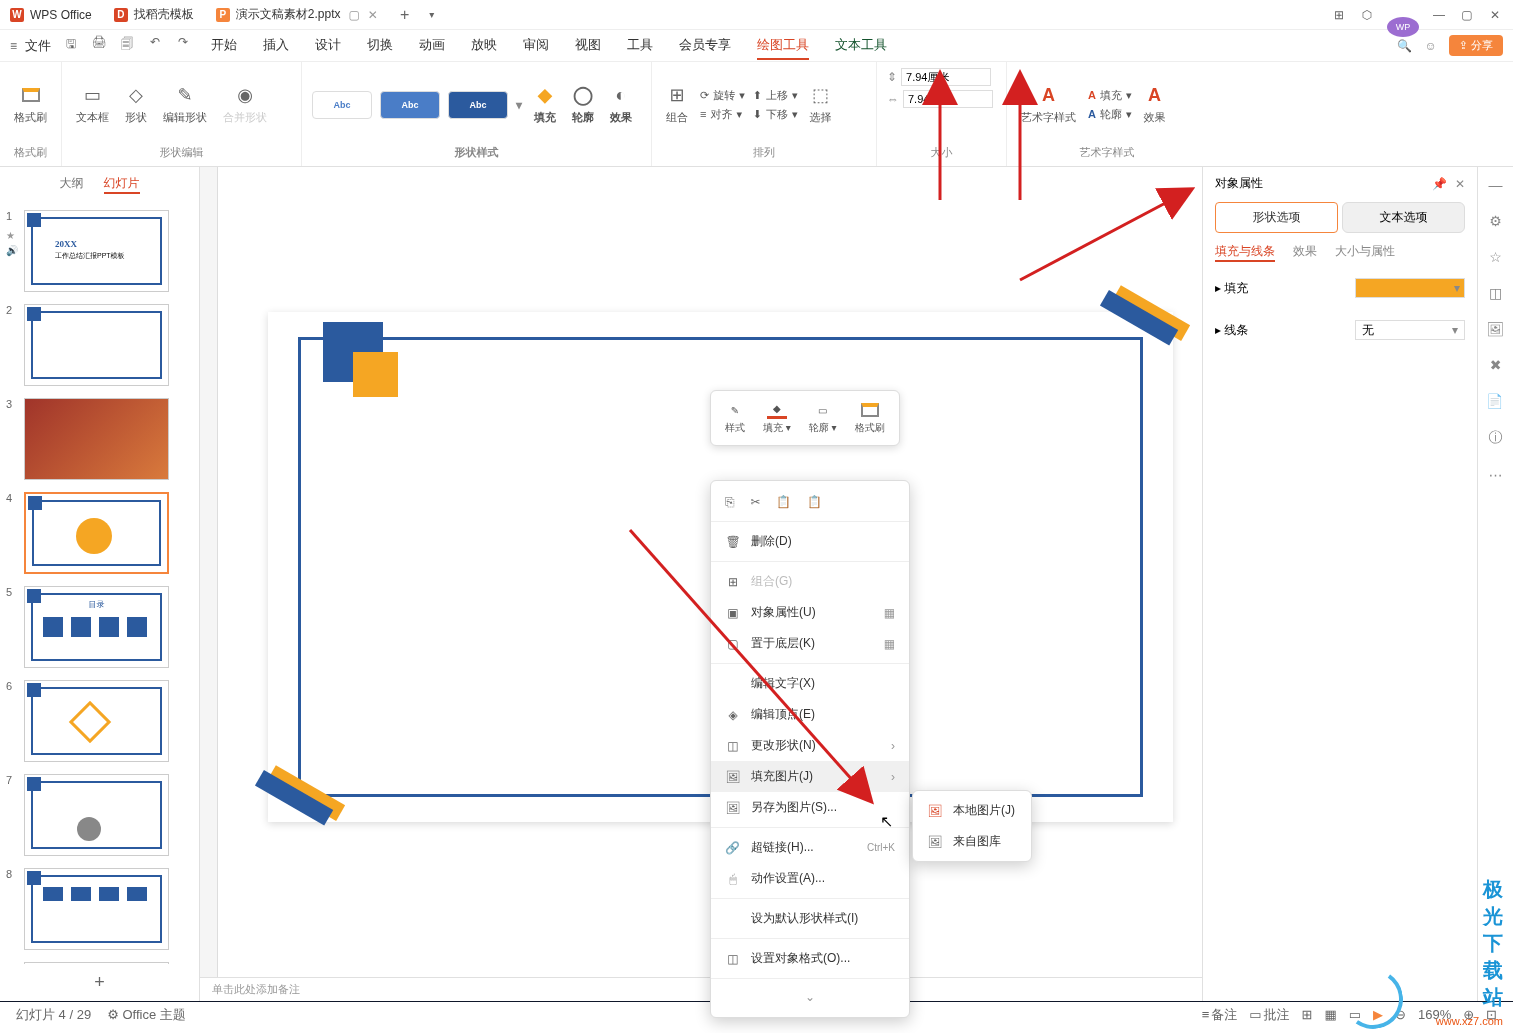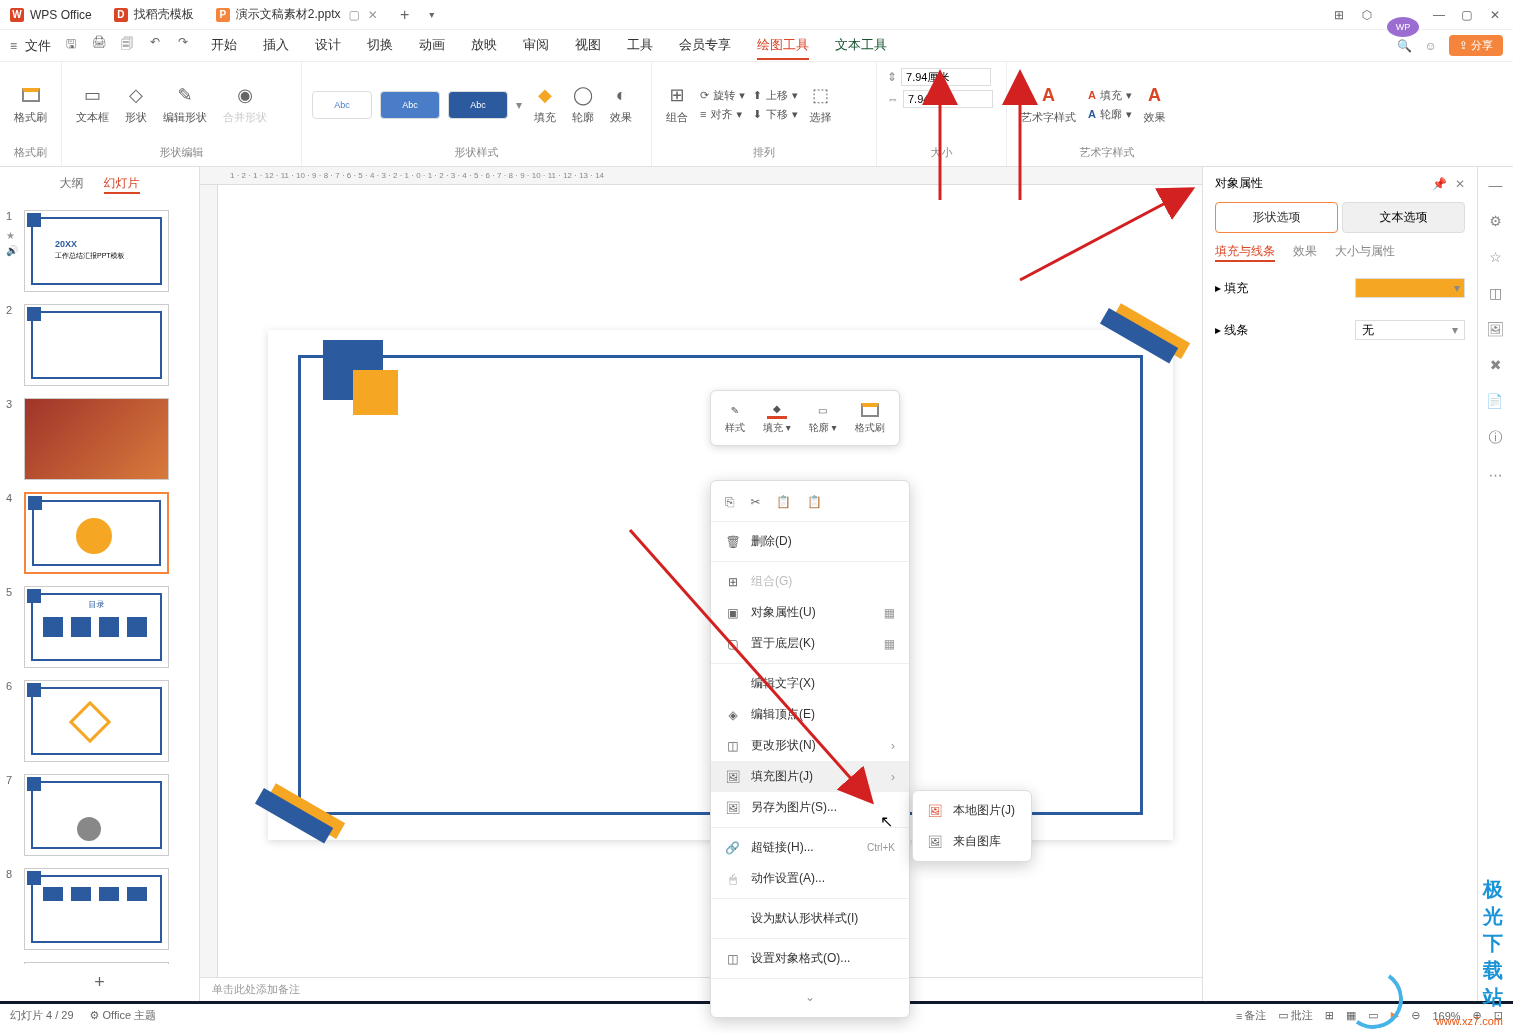--- a/index.html
+++ b/index.html
@@ -117,21 +117,21 @@
 .prop-section { margin-bottom: 10px; }
 .prop-row { display: flex; align-items: center; justify-content: space-between; padding: 6px 0; font-size: 12px; }
 .fill-swatch { width: 110px; height: 20px; background: #f5a623; border: 1px solid #ddd; }
 .line-select { width: 110px; height: 20px; border: 1px solid #ddd; padding: 0 6px; display:flex; align-items:center; justify-content:space-between; }
 
 
 .right-sidebar { width: 36px; border-left: 1px solid #e0e0e0; display: flex; flex-direction: column; align-items: center; padding-top: 10px; gap: 20px; }
 .right-sidebar span { color: #888; font-size: 14px; }
 
 
-.status-bar { height: 26px; border-top: 3px solid #0f172a; display: flex; align-items: center; padding: 0 10px; font-size: 11px; color: #666; background: #fff; }
+.status-bar { height: 26px; border-top: 1px solid #0f172a; display: flex; align-items: center; padding: 0 16px; font-size: 13px; color: #666; background: #fff; }
 .status-right { margin-left: auto; display: flex; gap: 12px; align-items: center; }
 .status-right span { display: flex; align-items: center; gap: 2px; }
 
 
 .arrow { position: absolute; pointer-events: none; z-index: 200; }
 
 
 .watermark { position: absolute; right: 0; bottom: 0; z-index: 300; font-family: sans-serif; }
 .watermark .curve { width: 60px; height: 60px; border: 4px solid #47b4e8; border-radius: 50%; border-left-color: transparent; border-top-color: transparent; position: absolute; right: 110px; bottom: 4px; transform: rotate(-10deg); }
 .watermark-text { color: #1a94d6; font-size: 20px; font-weight: bold; position: absolute; right: 10px; bottom: 22px; }
@@ -232,21 +232,21 @@
           <span class="ribbon-btn-icon">✎</span>
           <span>编辑形状</span>
         </div>
       <div class="ribbon-btn" style="color:#ccc;">
           <span class="ribbon-btn-icon">◉</span>
           <span>合并形状</span>
         </div>
     </div>
     <div class="ribbon-group-label">形状编辑</div>
   </div>
-  <div class="ribbon-group" style="width:350px;">
+  <div class="ribbon-group" style="width:350px;font-weight:bold;">
     <div class="ribbon-group-content">
       <div class="shape-preset" style="color:#4a7dc7;">Abc</div>
       <div class="shape-preset blue">Abc</div>
       <div class="shape-preset dark">Abc</div>
       <span style="color:#888;">▾</span>
       <div class="ribbon-btn">
           <span class="ribbon-btn-icon" style="color:#f5a623;">◆</span>
           <span>填充</span>
         </div>
       <div class="ribbon-btn">
@@ -323,21 +323,21 @@
     <div class="thumbs">
       <div class="thumb-container">
           <span class="thumb-num">1</span>
           <div class="thumb-icons">
             <span>★</span>
             <span>🔊</span>
           </div>
           <div class="thumb">
             <div class="tiny-thumb-deco"></div>
             <div class="tiny-thumb-sq"></div>
-            <div style="position:absolute;left:30px;top:28px;font-size:9px;color:#2b5a9e;font-weight:bold;">20XX</div>
+            <div style="position:absolute;left:30px;top:28px;font-size:9px;color:#2b5a9e;font-weight:bold;font-family:Liberation Serif, serif;">20XX</div>
             <div style="position:absolute;left:30px;top:40px;font-size:7px;">工作总结汇报PPT模板</div>
           </div>
         </div>
       <div class="thumb-container">
           <span class="thumb-num">2</span>
           <div class="thumb">
             <div class="tiny-thumb-deco"></div>
             <div class="tiny-thumb-sq"></div>
           </div>
         </div>
@@ -397,21 +397,20 @@
           </div>
         </div>
       <div class="thumb-container" style="height:20px;overflow:hidden;">
           <div class="thumb"></div>
         </div>
     </div>
     <div class="add-slide">+</div>
   </div>
 
   <div class="canvas-area">
-    <div class="ruler-h">1 · 2 · 1 · 12 · 11 · 10 · 9 · 8 · 7 · 6 · 5 · 4 · 3 · 2 · 1 · 0 · 1 · 2 · 3 · 4 · 5 · 6 · 7 · 8 · 9 · 10 · 11 · 12 · 13 · 14</div>
     <div class="canvas-body">
       <div class="ruler-v"></div>
       <div class="slide-stage">
         <div class="slide-canvas">
           <div class="slide-frame"></div>
           <div class="slide-blue-sq"></div>
           <div class="slide-orange-sq"></div>
           <div class="corner-deco corner-tr"></div>
           <div class="corner-deco corner-bl"></div>
         </div>
@@ -420,21 +419,21 @@
     <div class="notes-bar">单击此处添加备注</div>
   </div>
 
   <div class="prop-panel">
     <div class="prop-header">
       <span>对象属性</span>
       <span><span style="color:#888;margin-right:8px;">📌</span><span style="color:#888;">✕</span></span>
     </div>
     <div class="prop-tabs-btn">
       <div class="prop-tab-btn active">形状选项</div>
-      <div class="prop-tab-btn" style="background:#f0f0f0;">文本选项</div>
+      <div class="prop-tab-btn" style="background:#f0f0f0;border-radius:6px;">文本选项</div>
     </div>
     <div class="prop-sub-tabs">
       <span class="prop-sub-tab active">填充与线条</span>
       <span class="prop-sub-tab">效果</span>
       <span class="prop-sub-tab">大小与属性</span>
     </div>
     <div class="prop-section">
       <div class="prop-row">
           <span>▸ <span>填充</span></span>
           <span class="fill-swatch" style="display:flex;justify-content:flex-end;align-items:center;padding-right:4px;color:#888;">▾</span>

